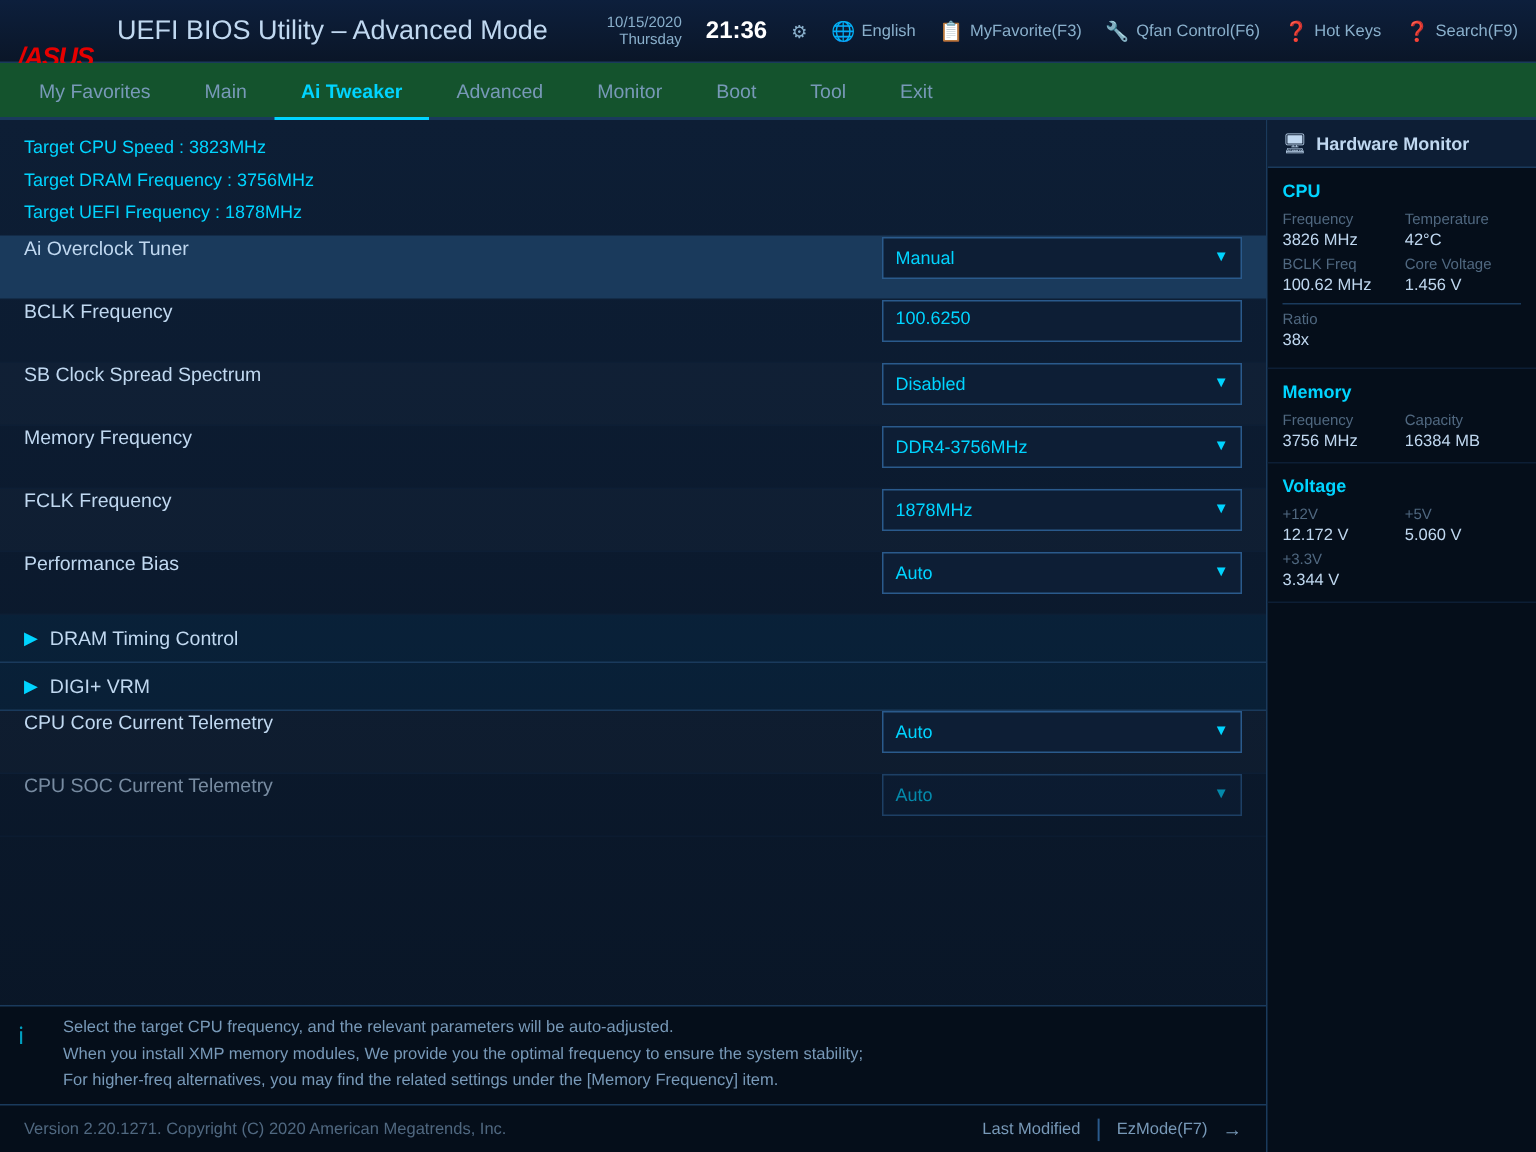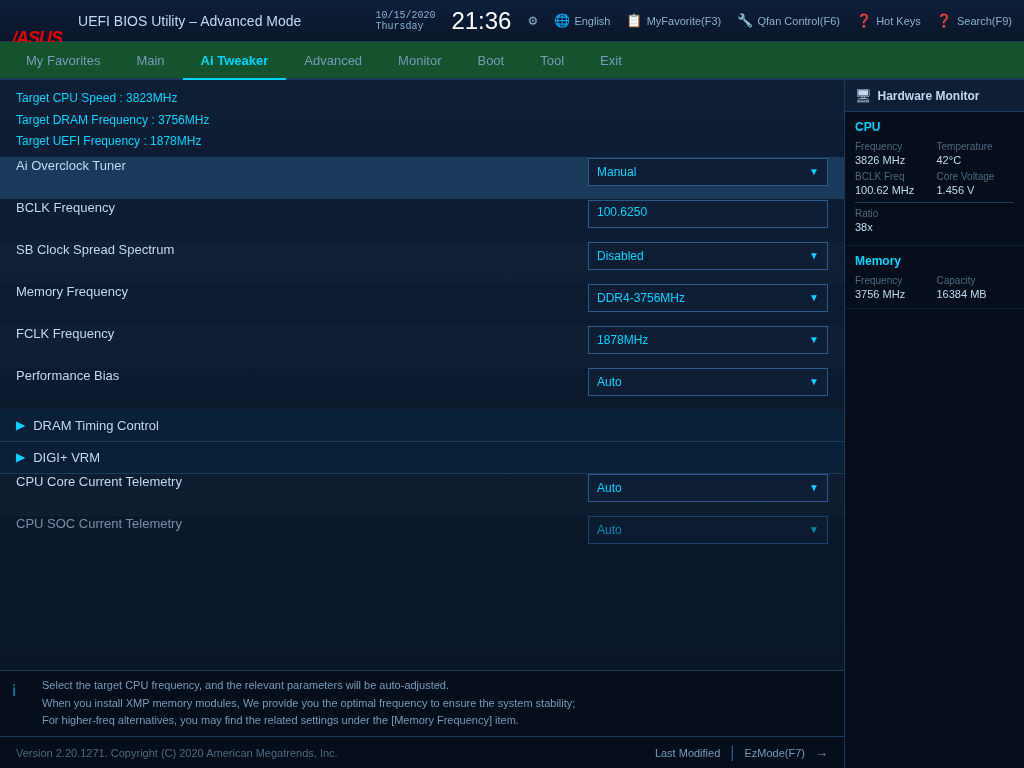--- a/index.html
+++ b/index.html
@@ -56,38 +56,37 @@
     .asus-logo-icon {
       color: #e60000;
       font-size: 18px;
       font-style: italic;
       font-weight: 900;
       letter-spacing: -1px;
     }
 
     .header-title {
       color: #c0d8f0;
-      font-size: 14px;
+      font-size: 18px;
       font-weight: 500;
       flex: 1;
     }
 
     .datetime {
       display: flex;
       flex-direction: column;
-      align-items: flex-start;
+      align-items: flex-end;
       color: #8ab0cc;
       font-size: 10px;
-      font-family: Liberation Mono, monospace;
     }
 
     .time {
-      font-size: 24px;
+      font-size: 16px;
       color: #fff;
-      font-weight: 400;
+      font-weight: 700;
       line-height: 1;
     }
 
     .gear-icon {
       color: #8ab0cc;
       font-size: 12px;
     }
 
     .header-controls {
       display: flex;
@@ -602,16 +601,33 @@
             <div class="hw-item-label">Frequency</div>
             <div class="hw-item-value">3756 MHz</div>
           </div>
           <div class="hw-item">
             <div class="hw-item-label">Capacity</div>
             <div class="hw-item-value">16384 MB</div>
           </div>
         </div>
       </div>
 
+      <div class="hw-section">
+        <div class="hw-section-title">Voltage</div>
+        <div class="hw-grid">
+          <div class="hw-item">
+            <div class="hw-item-label">+12V</div>
+            <div class="hw-item-value">12.172 V</div>
+          </div>
+          <div class="hw-item">
+            <div class="hw-item-label">+5V</div>
+            <div class="hw-item-value">5.060 V</div>
+          </div>
+          <div class="hw-item">
+            <div class="hw-item-label">+3.3V</div>
+            <div class="hw-item-value">3.344 V</div>
+          </div>
+        </div>
+      </div>
     </div>
 
   </div>
 </div>
 
 </body></html>

